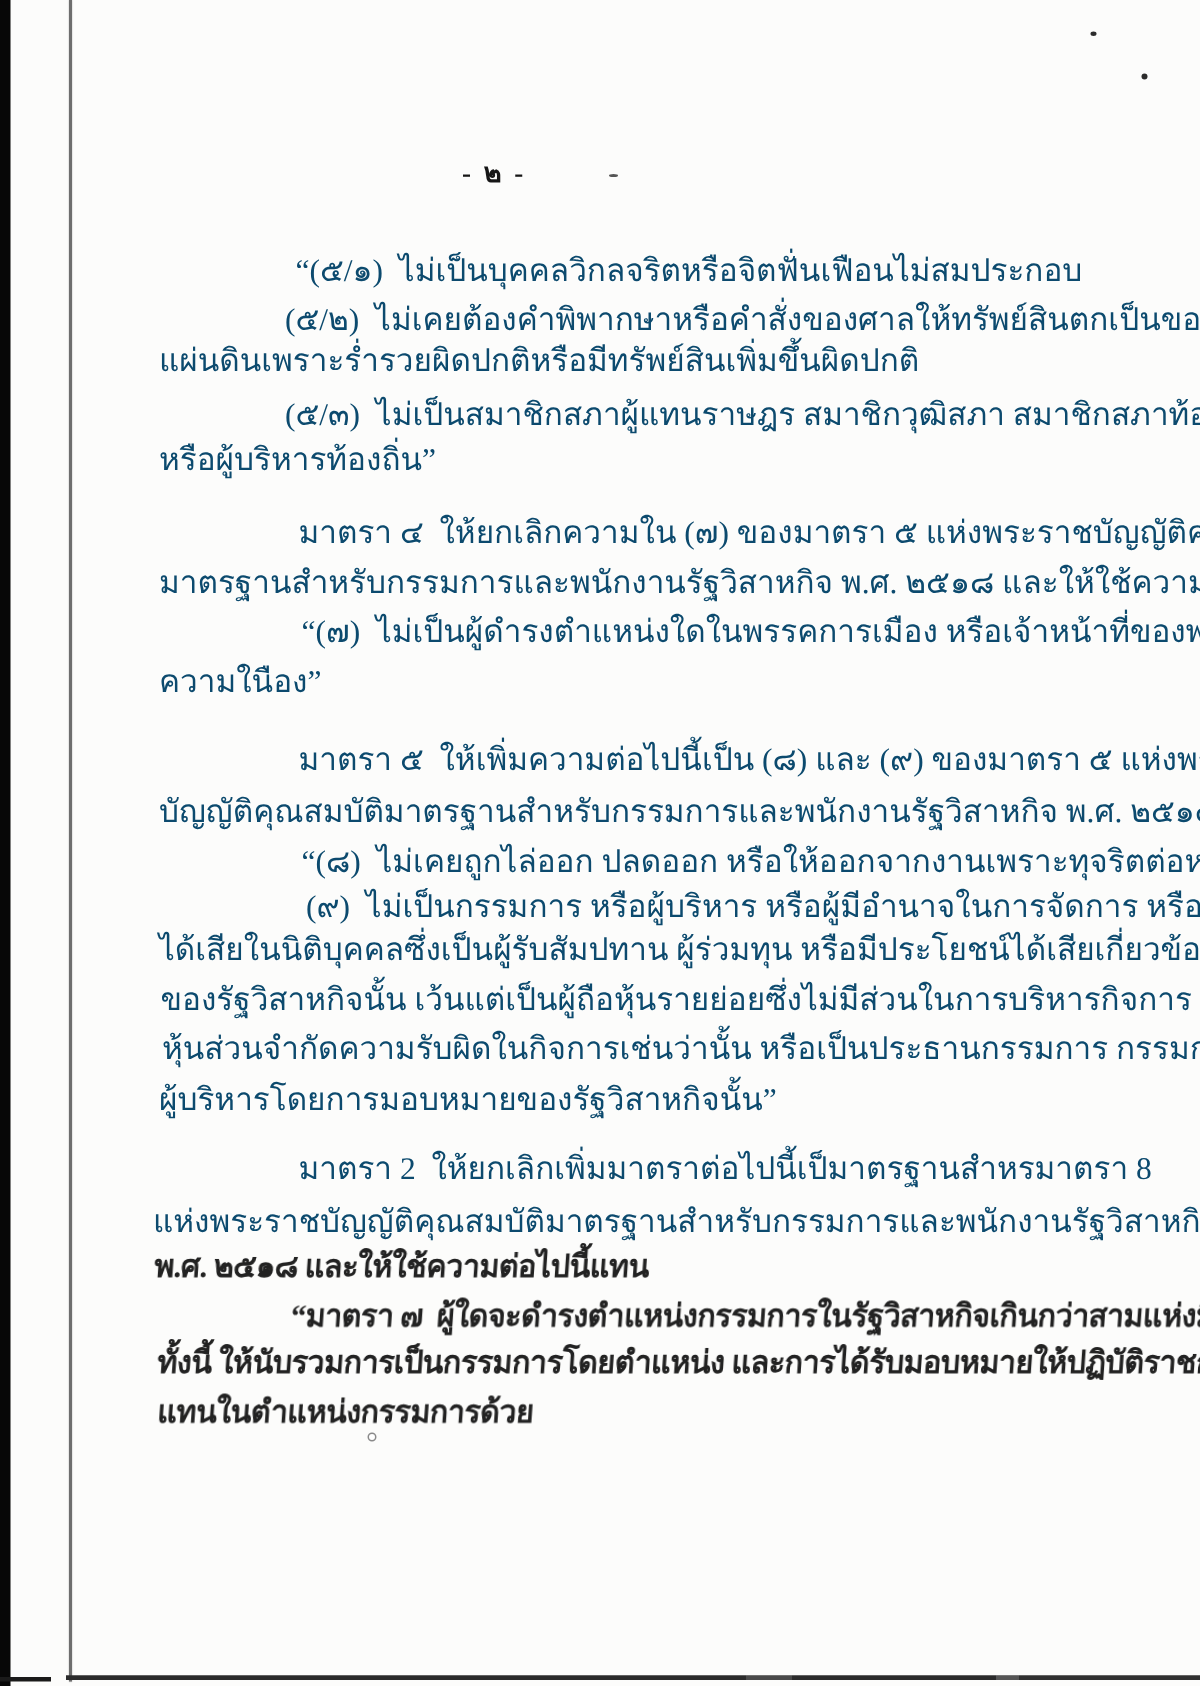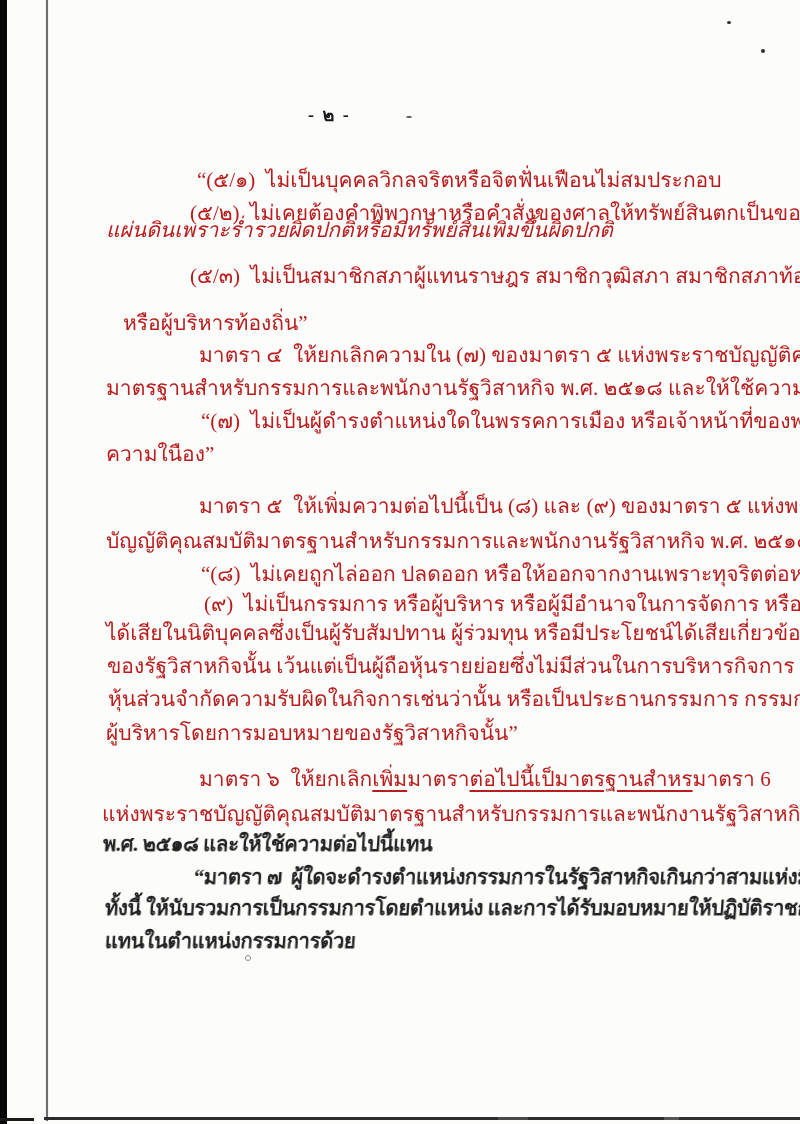--- a/index.html
+++ b/index.html
@@ -17,62 +17,62 @@
     background-image:linear-gradient(90deg,#2b2b2b 0 60%,#4a4a4a 60% 64%,#2b2b2b 64% 82%,#555 82% 84%,#303030 84% 100%);}
   .bottom-edge-left{position:absolute;left:0;top:1118px;width:34px;height:3px;background:#1a1a1a;}
   .speck{position:absolute;background:#2c2c2c;border-radius:50%;}
   .speck.s1{left:727px;top:21px;width:4px;height:3px;}
   .speck.s2{left:761px;top:49px;width:4px;height:4px;}
   .speck.s3{left:406px;top:116px;width:6px;height:2px;background:#555;}
   .speck.s4{left:245px;top:955px;width:4px;height:4px;background:#fff;border:1px solid #8a8a8a;}
   
   .pageno{position:absolute;left:308px;top:100px;font-size:18px;font-weight:bold;
     letter-spacing:2px;color:#161616;white-space:pre;}
-  .ln{position:absolute;white-space:pre;font-size:21px;line-height:28px;color:#b91c1c;}
+  .ln{position:absolute;white-space:pre;font-size:21px;line-height:28px;color:#0c4a6e;}
   .deg{font-weight:bold;letter-spacing:-0.4px;color:#222;
     transform:skewX(-4deg) scaleX(0.97);transform-origin:left bottom;filter:blur(0.25px);}
-  .u{text-decoration:underline;text-decoration-thickness:1.5px;text-underline-offset:4px;}
+  .u{text-decoration-thickness:1.5px;text-underline-offset:4px;}
 </style>
 </head>
 <body>
 
 <div class="page">
 
   <div class="edge-bar"></div>
   <div class="fold-line"></div>
   <div class="bottom-edge"></div>
   <div class="bottom-edge-left"></div>
   <div class="speck s1"></div>
   <div class="speck s2"></div>
   <div class="speck s3"></div>
   <div class="speck s4"></div>
 
   <div class="pageno">- ๒ -</div>
 
   <div class="ln" style="left:197px;top:166px;">“(๕/๑)  ไม่เป็นบุคคลวิกลจริตหรือจิตฟั่นเฟือนไม่สมประกอบ</div>
   <div class="ln" style="left:190px;top:199px;">(๕/๒)  ไม่เคยต้องคำพิพากษาหรือคำสั่งของศาลให้ทรัพย์สินตกเป็นของ</div>
-  <div class="ln" style="left:106px;top:216px;font-style:italic;">แผ่นดินเพราะร่ำรวยผิดปกติหรือมีทรัพย์สินเพิ่มขึ้นผิดปกติ</div>
+  <div class="ln" style="left:106px;top:226px;">แผ่นดินเพราะร่ำรวยผิดปกติหรือมีทรัพย์สินเพิ่มขึ้นผิดปกติ</div>
   <div class="ln" style="left:190px;top:262px;">(๕/๓)  ไม่เป็นสมาชิกสภาผู้แทนราษฎร สมาชิกวุฒิสภา สมาชิกสภาท้องถิ่น</div>
-  <div class="ln" style="left:106px;top:309px;margin-left:17px;">หรือผู้บริหารท้องถิ่น”</div>
+  <div class="ln" style="left:106px;top:292px;">หรือผู้บริหารท้องถิ่น”</div>
 
   <div class="ln" style="left:199px;top:341px;">มาตรา ๔  ให้ยกเลิกความใน (๗) ของมาตรา ๕ แห่งพระราชบัญญัติคุณสมบัติ</div>
   <div class="ln" style="left:106px;top:374px;">มาตรฐานสำหรับกรรมการและพนักงานรัฐวิสาหกิจ พ.ศ. ๒๕๑๘ และให้ใช้ความต่อไปนี้แทน</div>
   <div class="ln" style="left:201px;top:407px;">“(๗)  ไม่เป็นผู้ดำรงตำแหน่งใดในพรรคการเมือง หรือเจ้าหน้าที่ของพรรค</div>
   <div class="ln" style="left:106px;top:440px;">ความในือง”</div>
 
   <div class="ln" style="left:199px;top:492px;">มาตรา ๕  ให้เพิ่มความต่อไปนี้เป็น (๘) และ (๙) ของมาตรา ๕ แห่งพระราช</div>
   <div class="ln" style="left:106px;top:527px;">บัญญัติคุณสมบัติมาตรฐานสำหรับกรรมการและพนักงานรัฐวิสาหกิจ พ.ศ. ๒๕๑๘</div>
   <div class="ln" style="left:201px;top:560px;">“(๘)  ไม่เคยถูกไล่ออก ปลดออก หรือให้ออกจากงานเพราะทุจริตต่อหน้าที่</div>
   <div class="ln" style="left:204px;top:590px;">(๙)  ไม่เป็นกรรมการ หรือผู้บริหาร หรือผู้มีอำนาจในการจัดการ หรือมีส่วน</div>
   <div class="ln" style="left:106px;top:619px;">ได้เสียในนิติบุคคลซึ่งเป็นผู้รับสัมปทาน ผู้ร่วมทุน หรือมีประโยชน์ได้เสียเกี่ยวข้องกับกิจการ</div>
   <div class="ln" style="left:107px;top:652px;">ของรัฐวิสาหกิจนั้น เว้นแต่เป็นผู้ถือหุ้นรายย่อยซึ่งไม่มีส่วนในการบริหารกิจการ หรือเป็น</div>
   <div class="ln" style="left:108px;top:685px;">หุ้นส่วนจำกัดความรับผิดในกิจการเช่นว่านั้น หรือเป็นประธานกรรมการ กรรมการ หรือ</div>
   <div class="ln" style="left:106px;top:719px;">ผู้บริหารโดยการมอบหมายของรัฐวิสาหกิจนั้น”</div>
 
-  <div class="ln" style="left:199px;top:765px;"><span>มาตรา ๖  ให้ยกเลิก</span><span class="u">เพิ่ม</span><span>มาตรา</span><span class="u">ต่อไปนี้เป็มาตรฐานสำหร</span><span>มาตรา 6</span></div>
+  <div class="ln" style="left:199px;top:765px;"><span>มาตรา 2  ให้ยกเลิก</span><span class="u">เพิ่ม</span><span>มาตรา</span><span class="u">ต่อไปนี้เป็มาตรฐานสำหร</span><span>มาตรา 8</span></div>
   <div class="ln" style="left:102px;top:800px;">แห่งพระราชบัญญัติคุณสมบัติมาตรฐานสำหรับกรรมการและพนักงานรัฐวิสาหกิจ</div>
   <div class="ln deg" style="left:102px;top:830px;">พ.ศ. ๒๕๑๘ และให้ใช้ความต่อไปนี้แทน</div>
 
   <div class="ln deg" style="left:193px;top:863px;">“มาตรา ๗  ผู้ใดจะดำรงตำแหน่งกรรมการในรัฐวิสาหกิจเกินกว่าสามแห่งมิได้</div>
   <div class="ln deg" style="left:104px;top:894px;">ทั้งนี้ ให้นับรวมการเป็นกรรมการโดยตำแหน่ง และการได้รับมอบหมายให้ปฏิบัติราชการ</div>
   <div class="ln deg" style="left:104px;top:927px;">แทนในตำแหน่งกรรมการด้วย</div>
 
 </div>
 
 </body></html>

